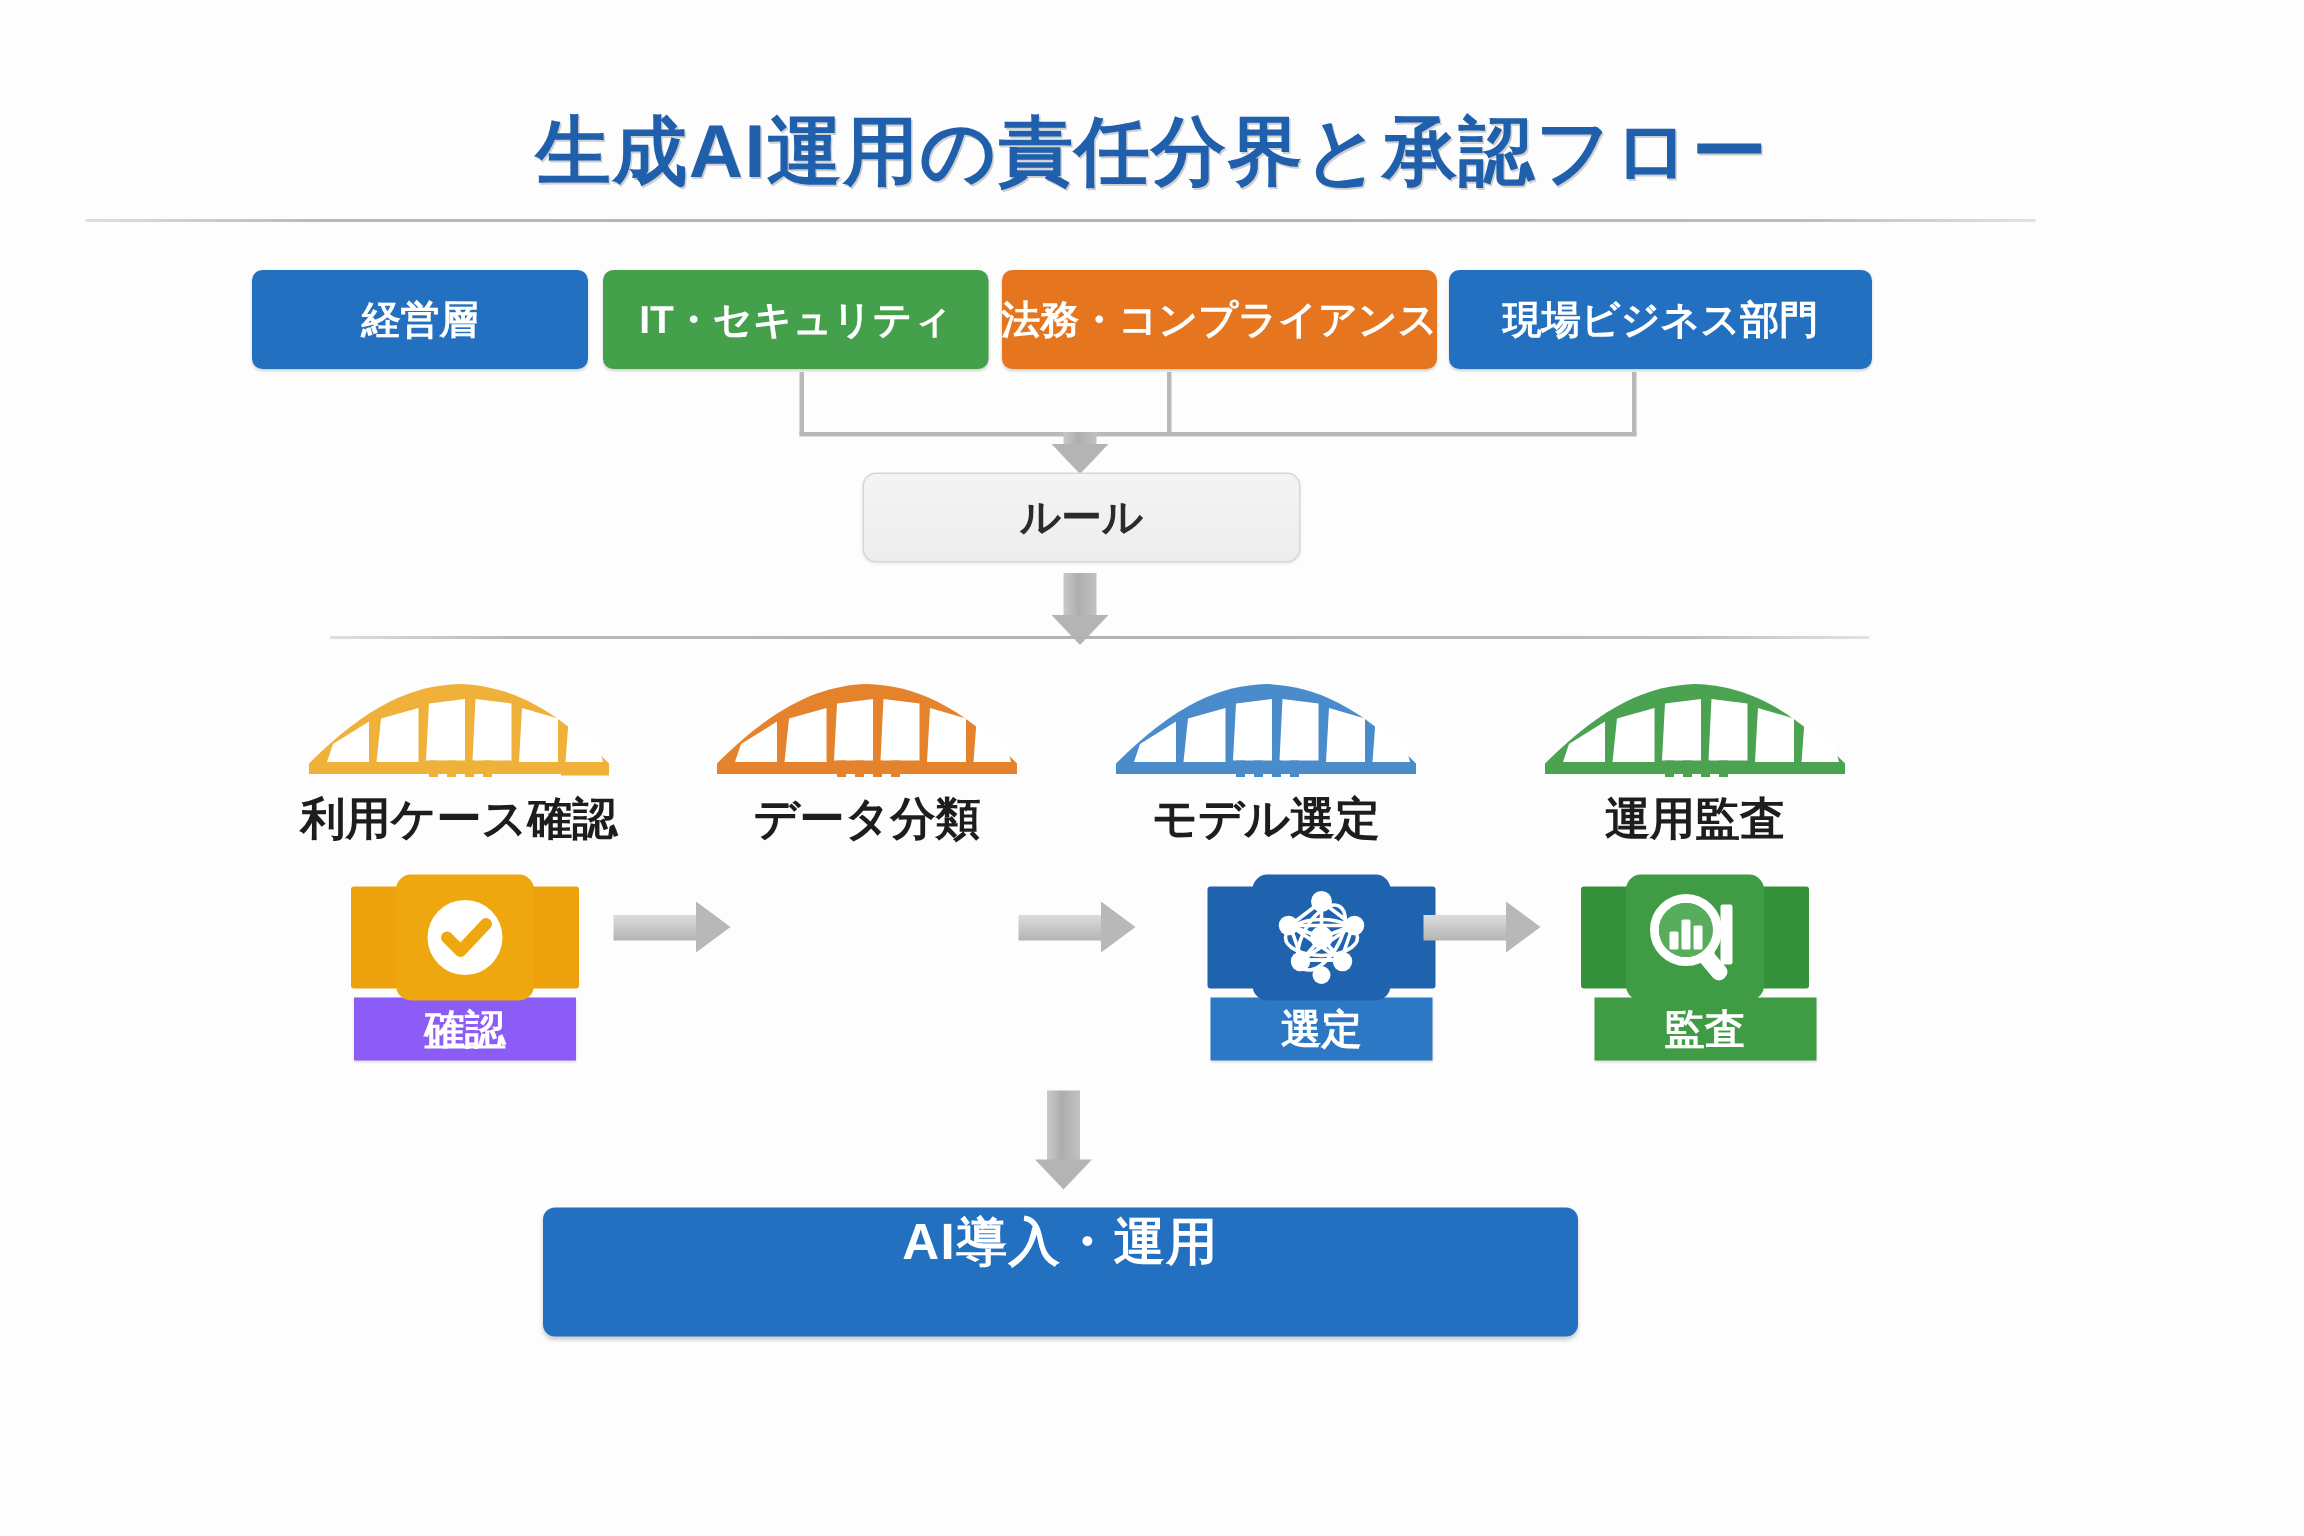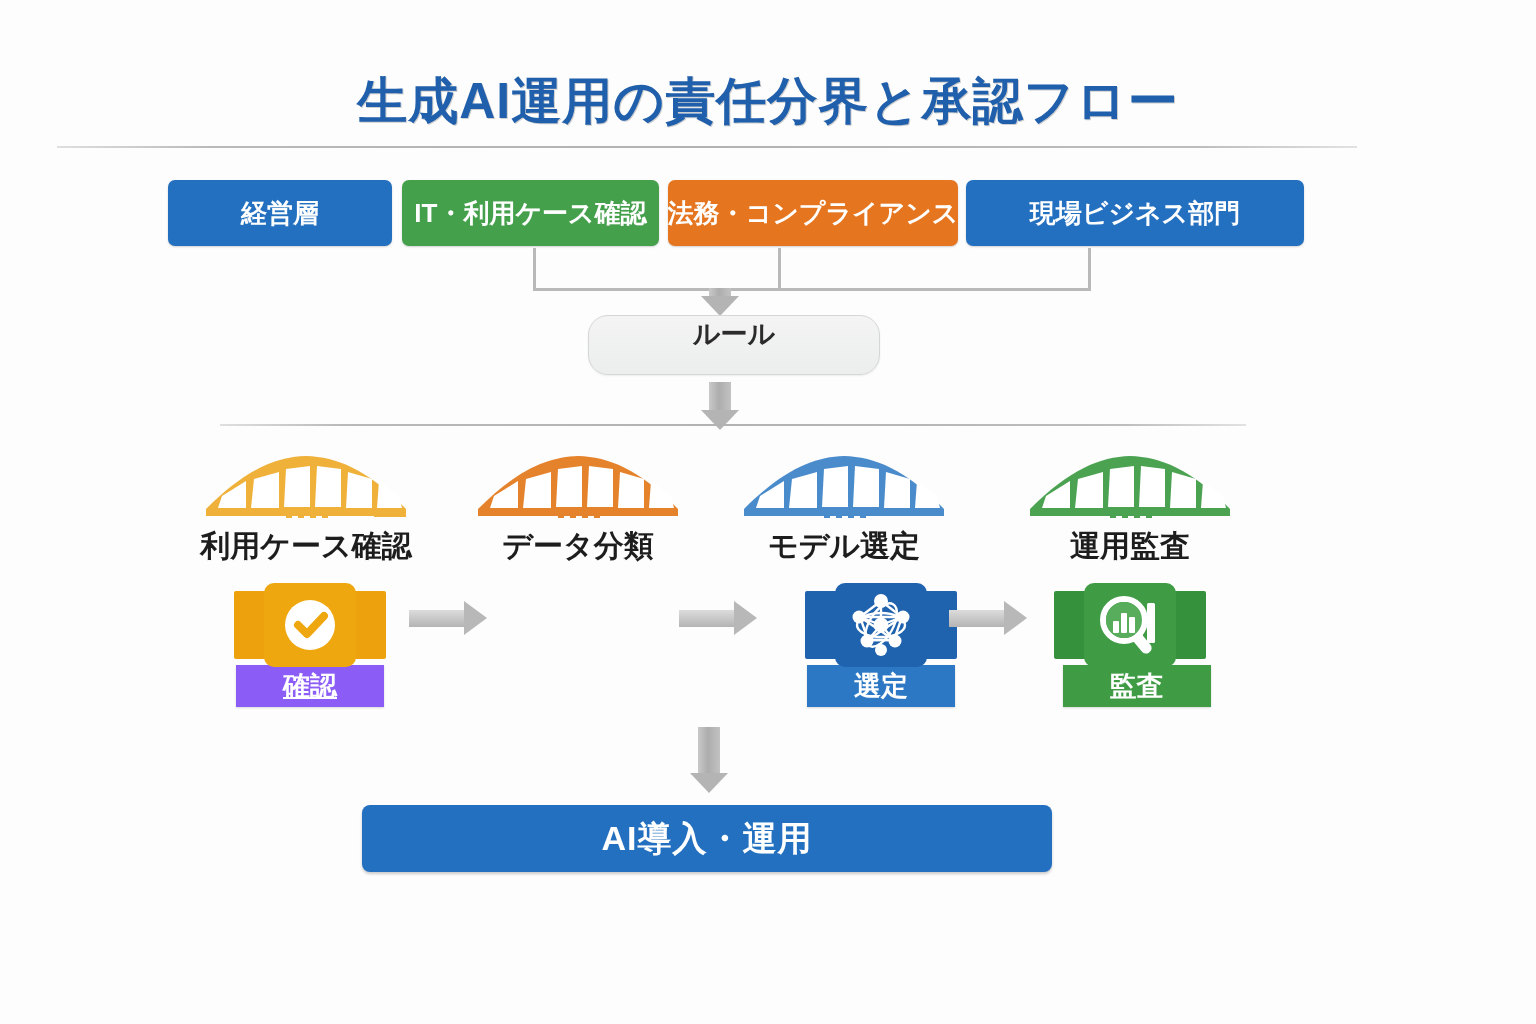--- a/index.html
+++ b/index.html
@@ -35,21 +35,21 @@
     position:absolute;top:0;height:66px;
     border-radius:7px;
     display:flex;align-items:center;justify-content:center;
     color:#ffffff;font-weight:bold;font-size:26px;
     box-shadow:0 1px 2px rgba(0,0,0,.18);
     white-space:nowrap;
   }
   .chip-0{left:168px;width:224px;}
   .chip-1{left:402px;width:257px;}
   .chip-2{left:668px;width:290px;align-items:center;}
-  .chip-3{left:966px;width:338px;}
+  .chip-3{left:966px;width:282px;}
 
   
   .bracket{position:absolute;left:0;top:248px;width:1536px;height:52px;}
   .bracket .hbar{
     position:absolute;left:533px;top:40px;width:558px;height:3px;background:#b9b9b9;
   }
   .bracket .drop{
     position:absolute;top:0;width:3px;height:42px;background:#b9b9b9;
   }
   .d0{left:533px;}
@@ -65,24 +65,24 @@
   .arrow-down .head{
     position:absolute;left:50%;transform:translateX(-50%);
     width:0;height:0;
     border-left:19px solid transparent;
     border-right:19px solid transparent;
     border-top:20px solid #b4b4b4;
   }
 
   
   .rule-box{
-    position:absolute;left:588px;top:315px;width:290px;height:58px;
+    position:absolute;left:575px;top:315px;width:290px;height:58px;
     background:linear-gradient(to bottom,#f4f4f5,#eceded);
-    border:1px solid #d4d6d8;border-radius:20px;
-    display:flex;align-items:flex-start;justify-content:center;
+    border:1px solid #d4d6d8;border-radius:9px;
+    display:flex;align-items:center;justify-content:center;
     font-size:27px;font-weight:bold;color:#2b2b2b;
     box-shadow:0 1px 2px rgba(0,0,0,.07);
   }
 
   
   .steps{position:absolute;left:0;top:452px;width:1536px;height:120px;}
   .step-col{position:absolute;top:0;width:232px;text-align:center;}
   .sc-0{left:190px;}
   .sc-1{left:462px;}
   .sc-2{left:728px;}
@@ -128,43 +128,43 @@
     border-top:17px solid transparent;
     border-bottom:17px solid transparent;
     border-left:23px solid #b8b8b8;
   }
   .ar-0{left:409px;width:78px;}
   .ar-1{left:679px;width:78px;}
   .ar-2{left:949px;width:78px;}
 
   
   .result-bar{
-    position:absolute;left:362px;top:805px;width:690px;height:67px;
+    position:absolute;left:362px;top:805px;width:690px;height:86px;
     border-radius:8px;
-    display:flex;align-items:center;justify-content:center;
+    display:flex;align-items:flex-start;justify-content:center;
     color:#fff;font-weight:bold;font-size:34px;
     box-shadow:0 2px 3px rgba(0,0,0,.2);
     letter-spacing:1px;
   }
 </style>
 </head>
 <body>
 
 <div class="stage">
 
   <div class="title">生成AI運用の責任分界と承認フロー</div>
 
   <div class="divider divider-top"></div>
 
   <div class="chips">
     <div class="chip chip-0" style="background:#2470c0;">
       <span>経営層</span>
     </div>
     <div class="chip chip-1" style="background:#45a04c;">
-      <span>IT・利用ケース確認</span>
+      <span>IT・セキュリティ</span>
     </div>
     <div class="chip chip-2" style="background:#e5751f;">
       <span>法務・コンプライアンス</span>
     </div>
     <div class="chip chip-3" style="background:#2470c0;">
       <span>現場ビジネス部門</span>
     </div>
   </div>
 
   <div class="bracket">

